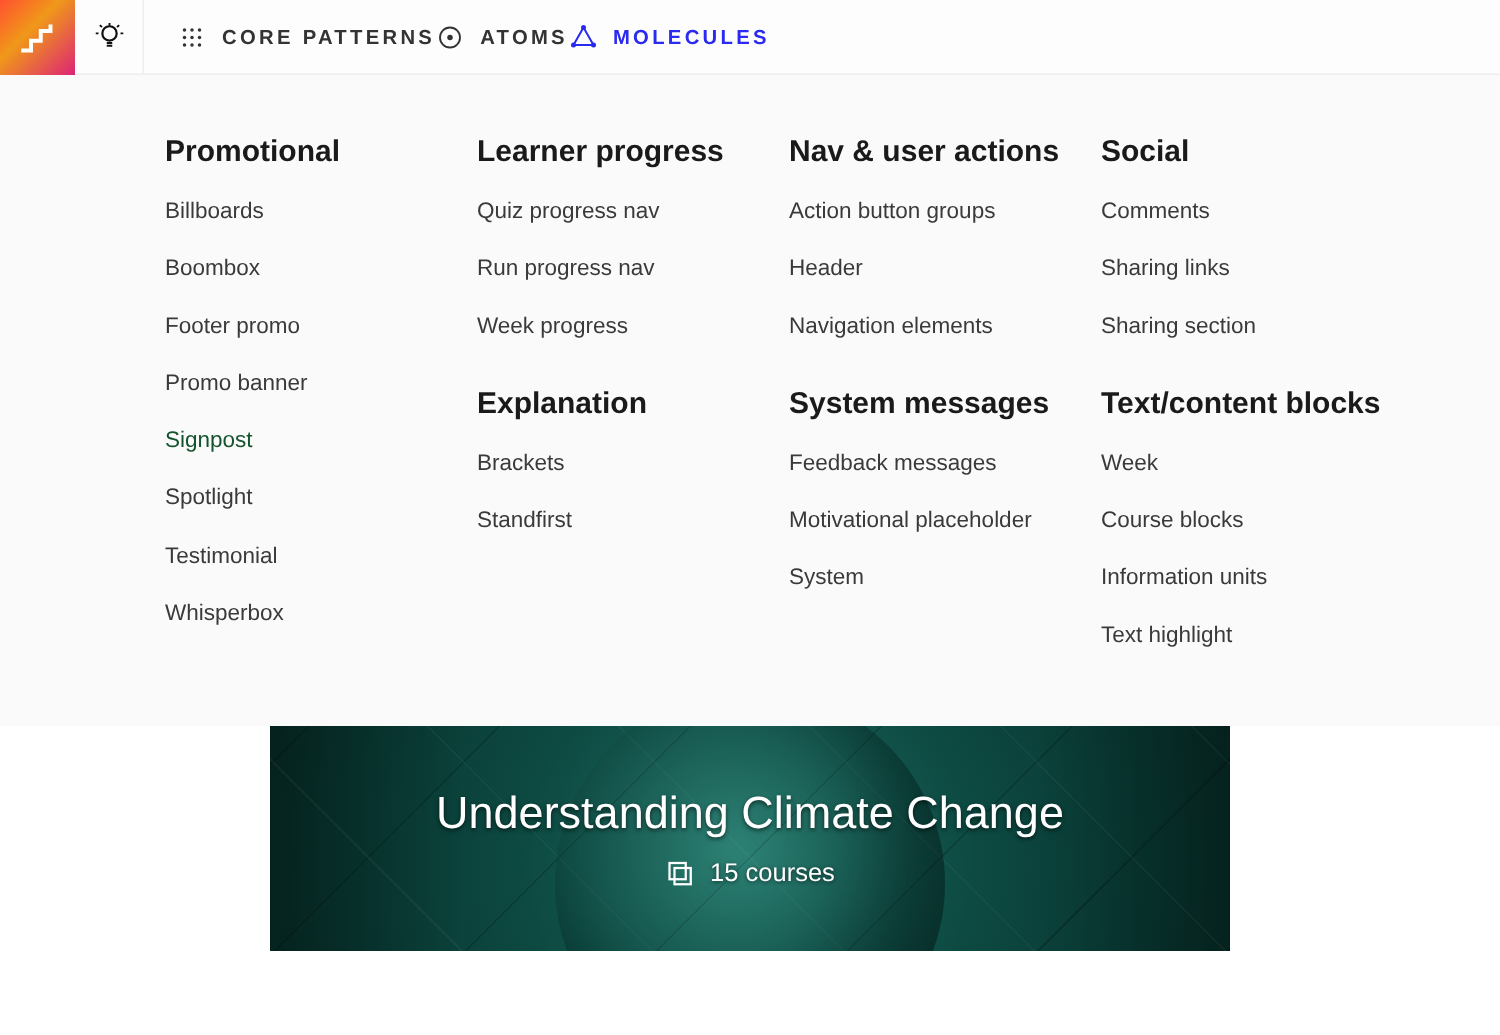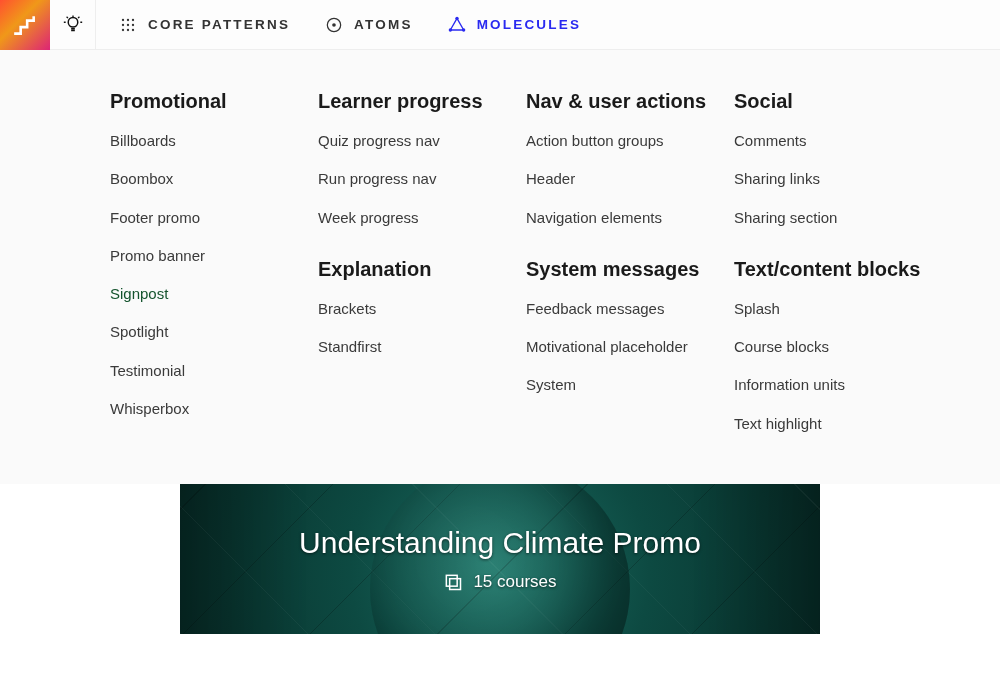--- a/index.html
+++ b/index.html
@@ -35,21 +35,20 @@
     border-right: 1px solid #eee;
     display: flex;
     align-items: center;
     justify-content: center;
   }
   .bulb-tile svg { width: 22px; height: 22px; }
 
   .topnav {
     display: flex;
     align-items: center;
-    gap: 34px;
     padding-left: 22px;
     text-align: center;
   }
   .topnav-item {
     display: flex;
     align-items: center;
     gap: 10px;
     font-size: 13.5px;
     letter-spacing: 2.2px;
     font-weight: 600;
@@ -260,35 +259,35 @@
           <div class="group-title">Social</div>
           <div class="group-links">
             <div class="menu-link">Comments</div>
             <div class="menu-link">Sharing links</div>
             <div class="menu-link">Sharing section</div>
           </div>
         </div>
         <div class="group">
           <div class="group-title">Text/content blocks</div>
           <div class="group-links">
-            <div class="menu-link">Splash</div>
+            <div class="menu-link">Week</div>
             <div class="menu-link">Course blocks</div>
             <div class="menu-link">Information units</div>
             <div class="menu-link">Text highlight</div>
           </div>
         </div>
       </div>
     </div>
 </div>
 
 <div class="hero-wrap">
   <div class="hero">
     <div class="hero-tiles"></div>
     <div class="hero-globe"></div>
-    <div class="hero-title">Understanding Climate Promo</div>
+    <div class="hero-title">Understanding Climate Change</div>
     <div class="hero-sub">
       <svg viewBox="0 0 24 24">
         <rect x="4" y="4" width="13" height="13" fill="none" stroke="#fff" stroke-width="1.8"></rect>
         <rect x="8" y="8" width="13" height="13" fill="none" stroke="#fff" stroke-width="1.8"></rect>
       </svg>
       <span>15 courses</span>
     </div>
   </div>
 </div>
 

